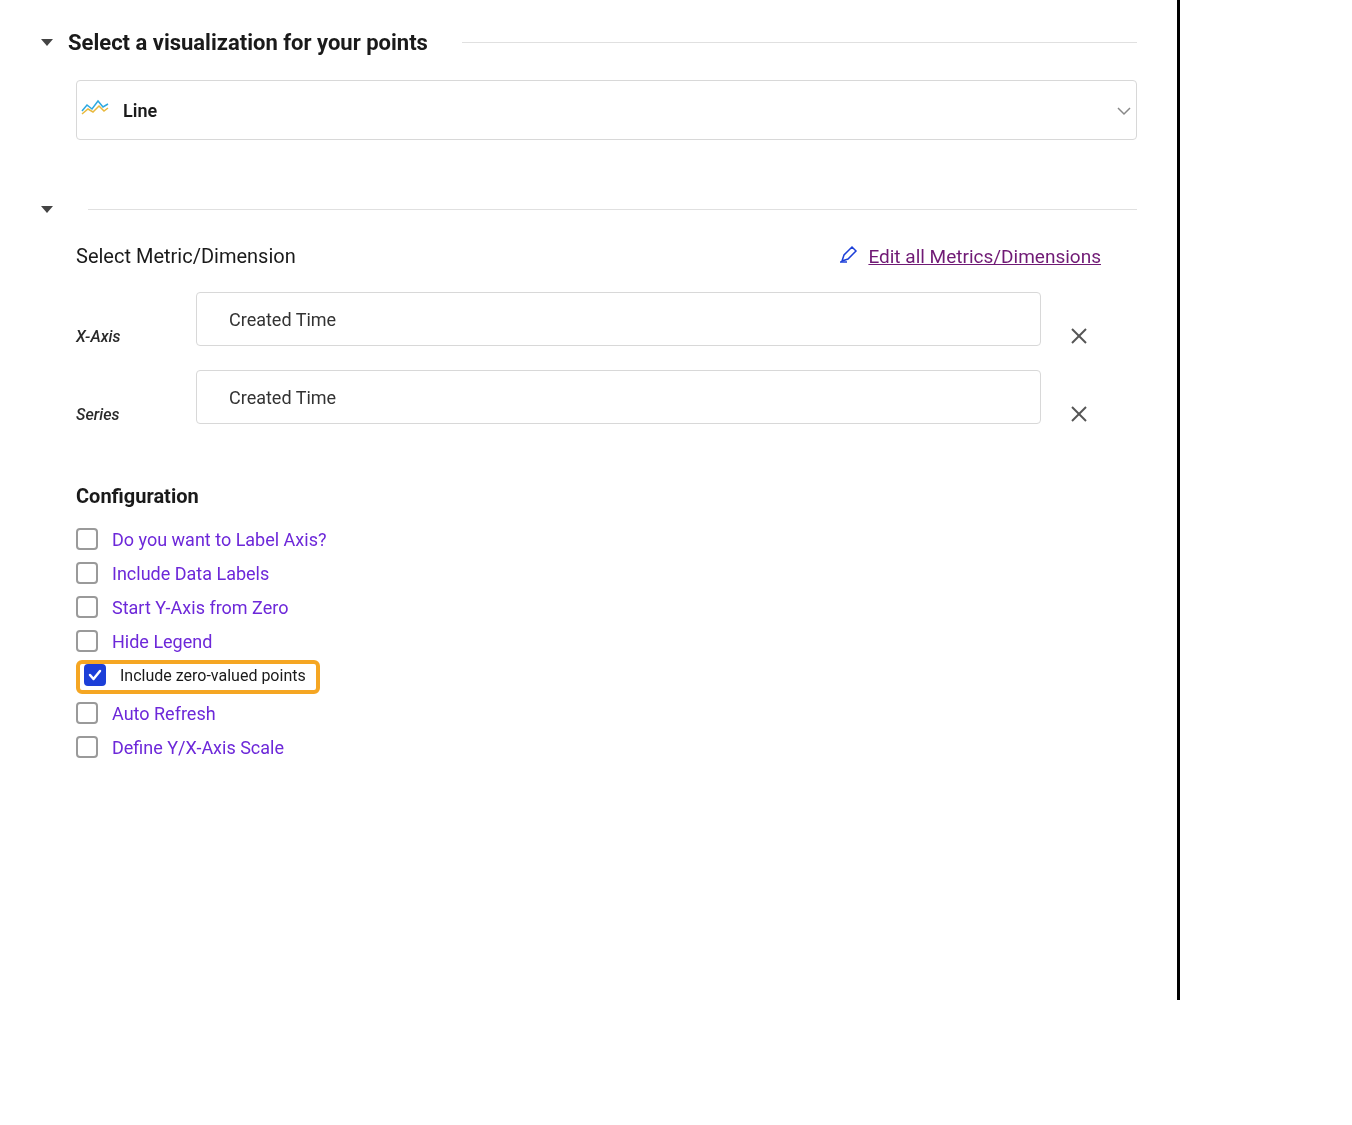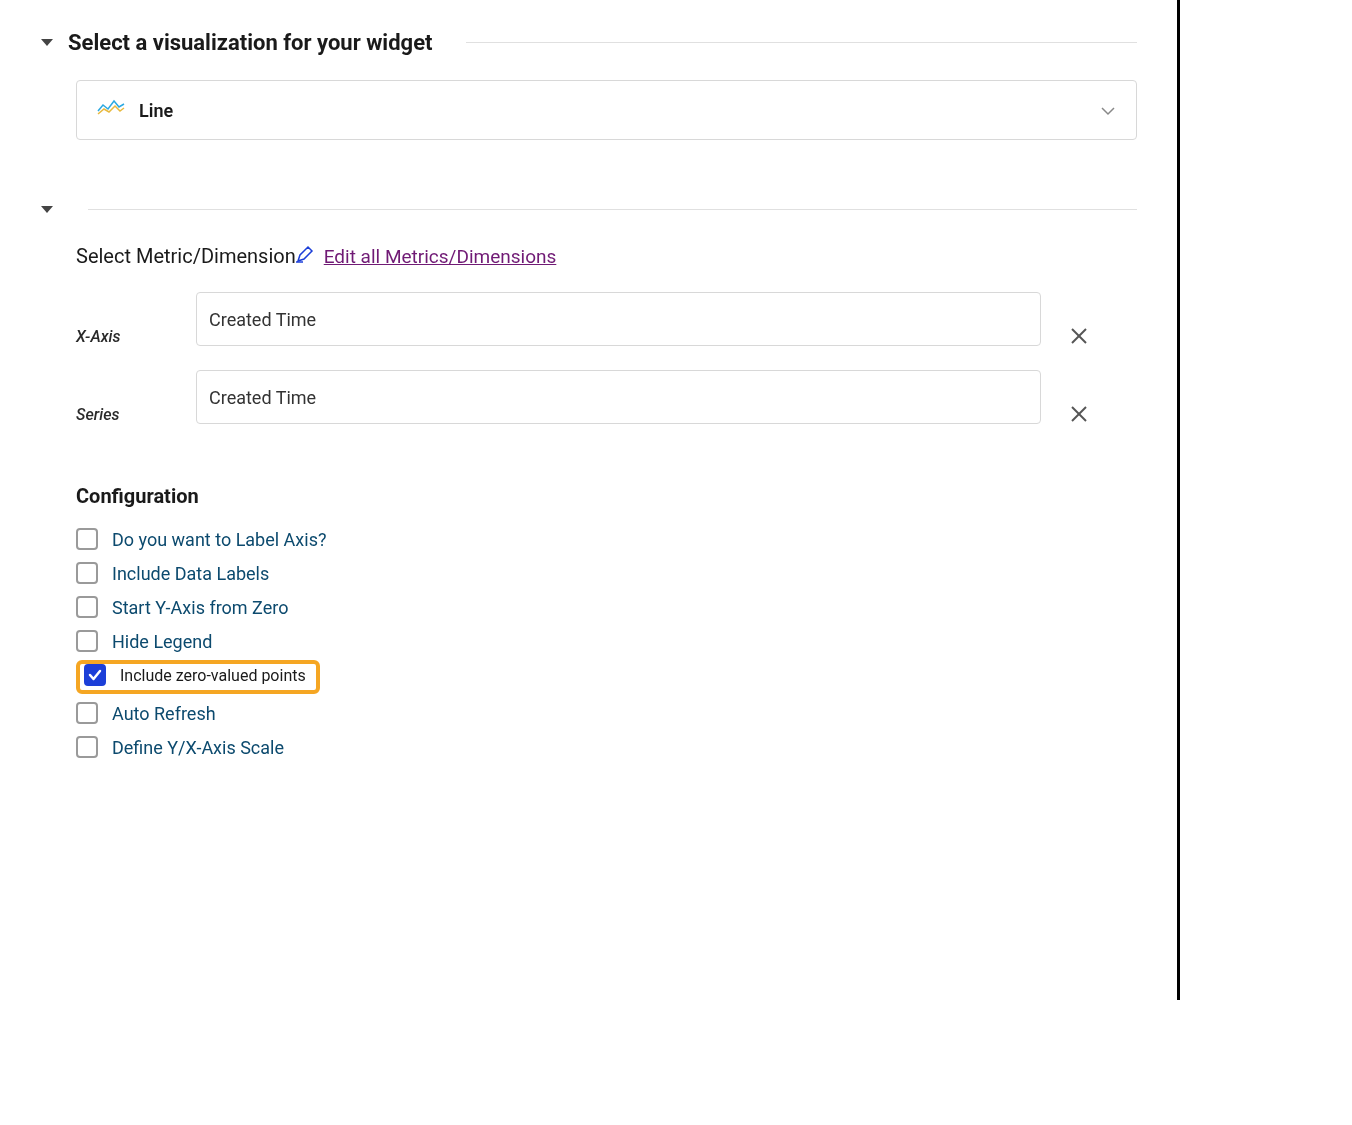--- a/index.html
+++ b/index.html
@@ -40,40 +40,41 @@
     .select-row {
       margin-left: 36px;
       margin-bottom: 60px;
     }
     .vis-select {
       display: flex;
       align-items: center;
       justify-content: space-between;
       border: 1px solid #d8d8d8;
       border-radius: 4px;
-      padding: 18px 20px;
+      padding: 18px 4px;
       cursor: pointer;
       margin-top: 16px;
     }
     .vis-select .left {
       display: flex;
       align-items: center;
       gap: 14px;
     }
     .vis-select .label {
       font-size: 18px;
       font-weight: 600;
       color: #1a1a1a;
     }
     .vis-select .caret {
       color: #888;
     }
     .metric-header {
       display: flex;
       align-items: center;
+      justify-content: space-between;
       margin: 0 36px 24px 36px;
     }
     .metric-header .title {
       font-size: 20px;
       color: #1a1a1a;
     }
     .edit-link {
       display: flex;
       align-items: center;
       gap: 10px;
@@ -96,21 +97,21 @@
       color: #2a2a2a;
       font-weight: 500;
     }
     .axis-input {
       flex: 1;
       border: 1px solid #d8d8d8;
       border-radius: 4px;
       height: 54px;
       display: flex;
       align-items: center;
-      padding: 0 12px;
+      padding: 0 32px;
       font-size: 18px;
       color: #333;
       background: #fff;
     }
     .axis-input.split {
       padding: 0;
     }
     .axis-input.split .main {
       flex: 1;
       padding: 0 16px;
@@ -152,21 +153,21 @@
       font-weight: 700;
       margin-bottom: 14px;
       margin-top: 36px;
     }
     .check-row {
       display: flex;
       align-items: center;
       gap: 14px;
       padding: 6px 0;
       font-size: 18px;
-      color: #0c4a6e;
+      color: #6d28d9;
       text-align: right;
     }
     .checkbox {
       width: 22px;
       height: 22px;
       border: 2px solid #9a9a9a;
       border-radius: 4px;
       display: flex;
       align-items: center;
       justify-content: center;
@@ -192,21 +193,21 @@
 <body>
 
 <div class="container">
 
   <div class="section-header">
     <span class="chevron">
       <svg width="14" height="10" viewBox="0 0 14 10">
           <path d="M1 1 L7 8 L13 1 Z" fill="currentColor"></path>
         </svg>
     </span>
-    <h2>Select a visualization for your widget</h2>
+    <h2>Select a visualization for your points</h2>
     <div class="hr"></div>
   </div>
 
   <div class="select-row">
     <div class="vis-select">
       <div class="left">
         <span>
           <svg width="28" height="18" viewBox="0 0 28 18">
             <polyline points="1,12 6,6 11,10 17,2 22,8 27,5" fill="none" stroke="#2ca9e1" stroke-width="1.5"></polyline>
             <polyline points="1,15 7,10 12,13 18,7 23,12 27,9" fill="none" stroke="#e8b93e" stroke-width="1.5"></polyline>

